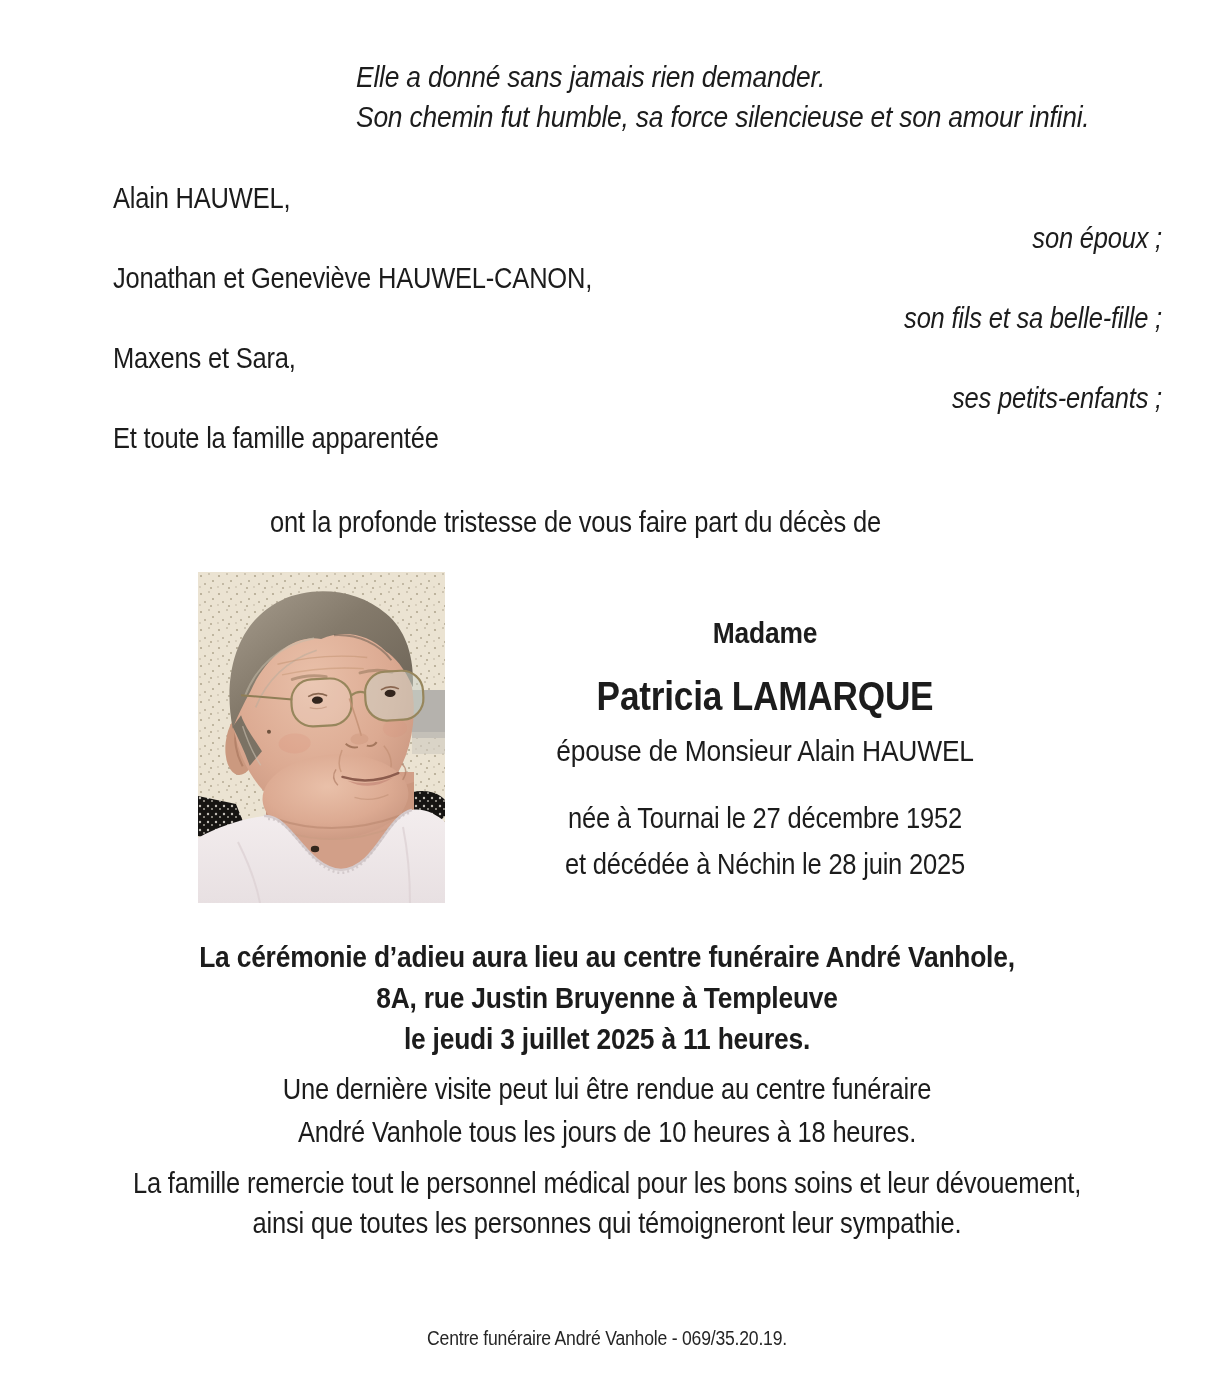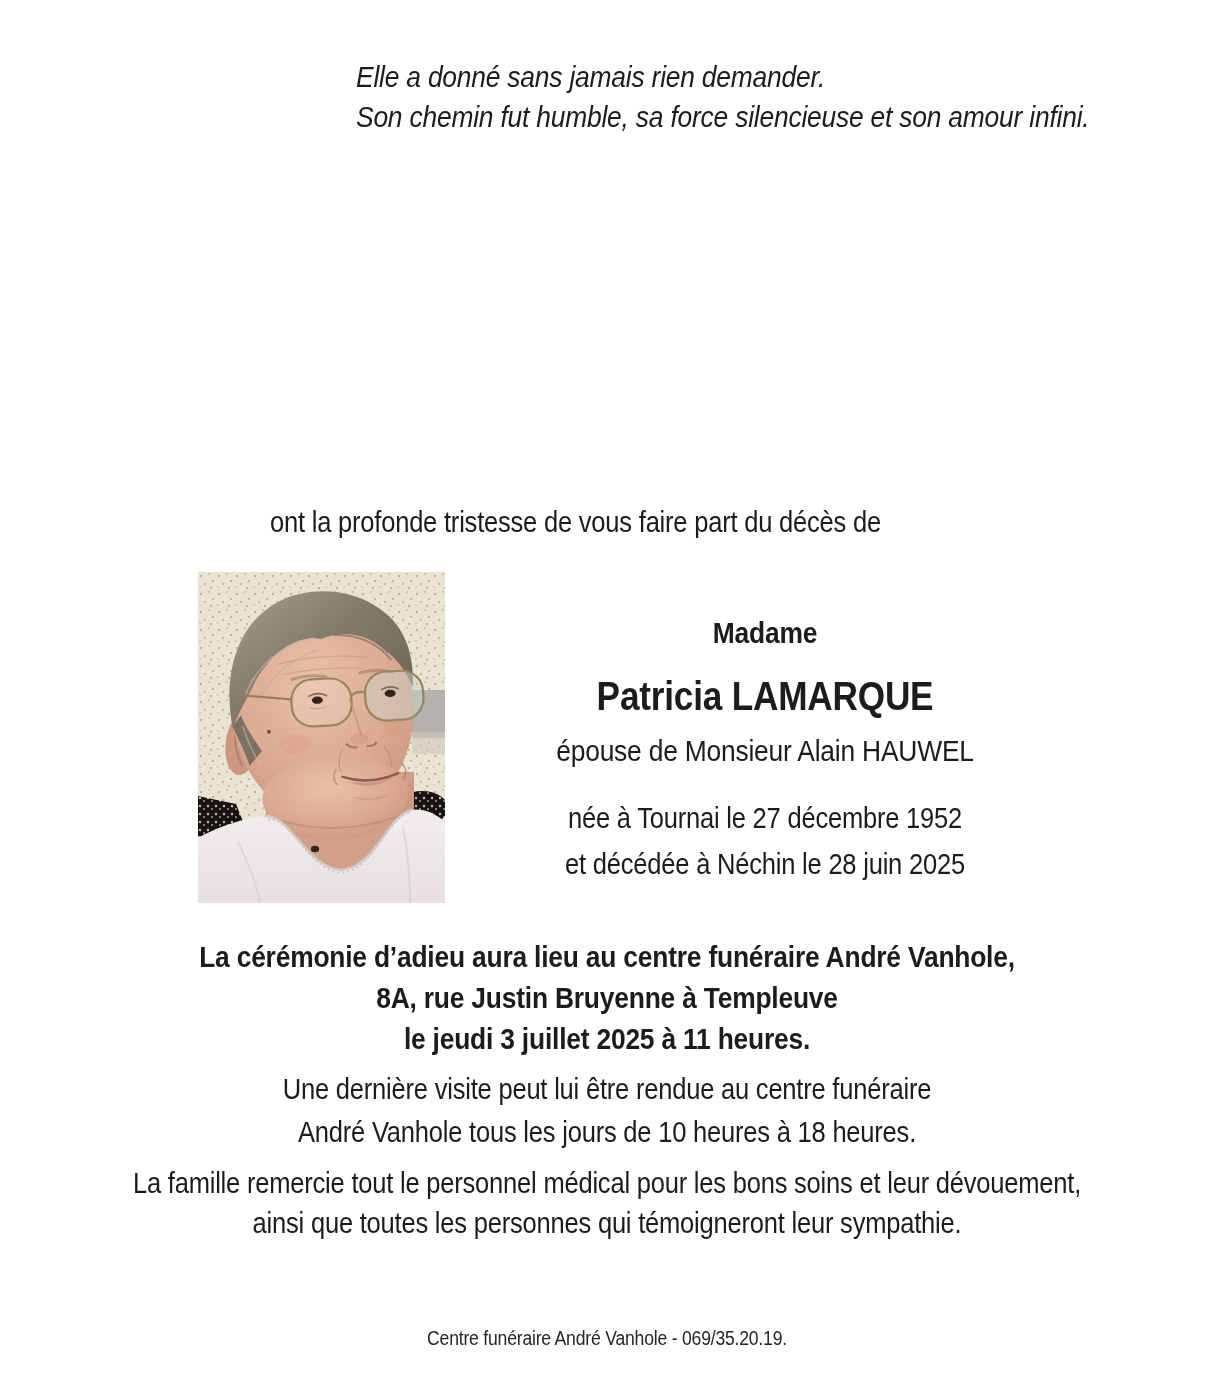--- a/index.html
+++ b/index.html
@@ -68,20 +68,29 @@
 </head>
 <body>
 
 <div class="page">
 
   <div class="quote sxL">
     <div>Elle a donné sans jamais rien demander.</div>
     <div>Son chemin fut humble, sa force silencieuse et son amour infini.</div>
   </div>
 
+  <div class="family">
+    <div class="fam-left sxL">Alain HAUWEL,</div>
+    <div class="fam-right sxR">son époux ;</div>
+    <div class="fam-left sxL">Jonathan et Geneviève HAUWEL-CANON,</div>
+    <div class="fam-right sxR">son fils et sa belle-fille ;</div>
+    <div class="fam-left sxL">Maxens et Sara,</div>
+    <div class="fam-right sxR">ses petits-enfants ;</div>
+    <div class="fam-left sxL">Et toute la famille apparentée</div>
+  </div>
 
   <div class="announce sxL">ont la profonde tristesse de vous faire part du décès de</div>
 
   <div class="photo">
     <svg viewBox="0 0 247 331" preserveAspectRatio="none" role="img" aria-label="portrait">
       <defs>
         <radialGradient id="faceG" cx="45%" cy="38%" r="78%">
           <stop offset="0%" stop-color="#e9c0a9"></stop>
           <stop offset="55%" stop-color="#dcaa92"></stop>
           <stop offset="100%" stop-color="#c3907a"></stop>

